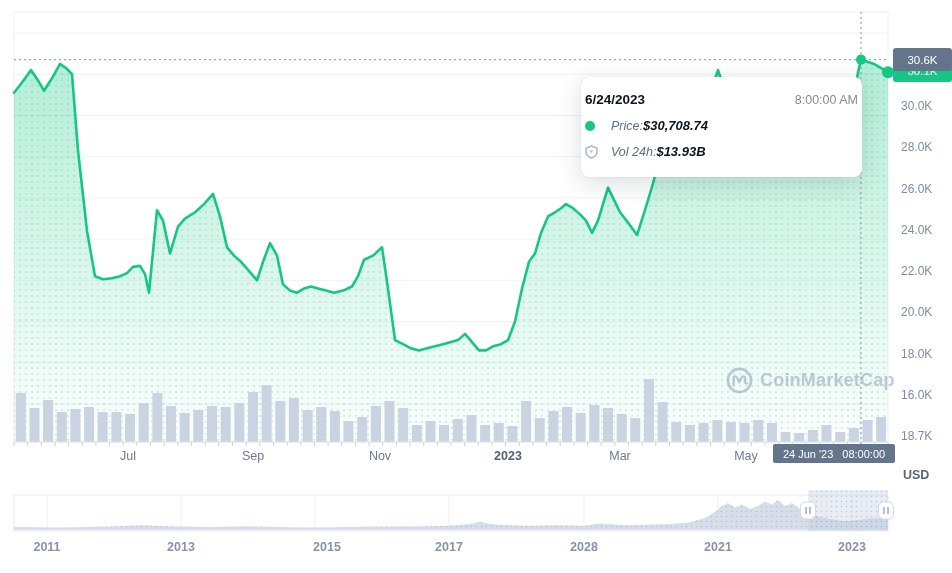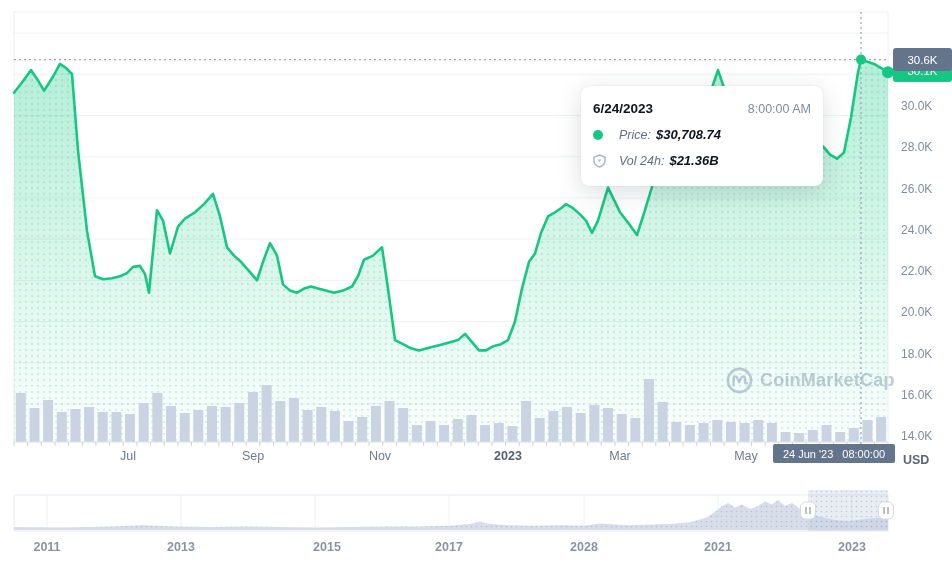--- a/index.html
+++ b/index.html
@@ -5,39 +5,39 @@
   html,body{margin:0;padding:0;background:#fff;}
   body{width:952px;height:573px;position:relative;overflow:hidden;
        font-family:"Liberation Sans","DejaVu Sans",sans-serif;}
   #stage{position:absolute;inset:0;}
   
   .watermark{position:absolute;left:726px;top:367px;display:flex;align-items:center;gap:7px;z-index:0;}
   .watermark .wm-text{font-size:18px;font-weight:700;color:#c3cad8;letter-spacing:.2px;}
   #chart-svg{position:absolute;left:0;top:0;z-index:1;}
   .lbl{position:absolute;white-space:nowrap;}
   .ytick{font-size:12px;color:#7f8ba0;z-index:2;margin-top:32px;}
-  .yunit{font-size:12.5px;font-weight:700;color:#5b6575;z-index:2;}
+  .yunit{font-size:12.5px;font-weight:700;color:#5b6575;z-index:2;margin-top:15px;}
   .xtick{font-size:12.5px;color:#6e7a8f;transform:translateX(-50%);z-index:2;}
   .xtick.bold{font-weight:700;color:#53607a;}
   .navtick{font-size:12.5px;font-weight:700;color:#8a93a6;transform:translateX(-50%);z-index:2;}
   .badge{position:absolute;display:flex;align-items:center;justify-content:center;
          color:#fff;font-size:11.5px;border-radius:3px;}
   .badge-last{left:893px;top:60px;width:59px;height:22px;background:#16c784;z-index:3;}
   .badge-hover{left:893px;top:48px;width:59px;height:23px;background:#64748b;z-index:4;}
   .badge-time{left:773px;top:444px;width:122px;height:19px;background:#64748b;z-index:3;
               gap:9px;font-size:11px;border-radius:2px;}
-  .tooltip{position:absolute;left:581px;top:86px;width:242px;height:100px;background:#fff;
+  .tooltip{position:absolute;left:581px;top:77px;width:281px;height:100px;background:#fff;
            border-radius:8px;box-shadow:0 6px 24px rgba(30,41,59,.16),0 0 1px rgba(30,41,59,.2);
-           z-index:5;padding:15px 12px;box-sizing:border-box;}
+           z-index:5;padding:15px 4px;box-sizing:border-box;}
   .tt-row1{display:flex;justify-content:space-between;align-items:baseline;}
   .tt-date{font-size:13.5px;font-weight:700;color:#0d1421;}
   .tt-time{font-size:12.5px;color:#808a9d;}
   .tt-row{display:flex;align-items:center;margin-top:11px;font-size:12.5px;color:#616e85;font-style:italic;}
   .tt-row .icon-cell{width:26px;display:flex;align-items:center;}
-  .tt-val{font-weight:700;color:#0d1421;margin-left:5px;font-size:13px;}
+  .tt-val{font-weight:700;color:#0d1421;font-size:13px;}
   .dot-green{width:10px;height:10px;border-radius:50%;background:#16c784;display:inline-block;}
 </style>
 </head>
 <body>
 
 <div id="stage">
 
   <div class="watermark">
     <svg width="27" height="27" viewBox="0 0 27 27">
       <circle cx="13.5" cy="13.5" r="11.6" fill="none" stroke="#c3cad8" stroke-width="2.6"></circle>
@@ -248,21 +248,21 @@
   <div id="ylabels">
       <div class="lbl ytick" style="left: 901px; top: 26px;">32.0K</div>
       <div class="lbl ytick" style="left: 901px; top: 67.22px;">30.0K</div>
       <div class="lbl ytick" style="left: 901px; top: 108.44px;">28.0K</div>
       <div class="lbl ytick" style="left: 901px; top: 149.66px;">26.0K</div>
       <div class="lbl ytick" style="left: 901px; top: 190.88px;">24.0K</div>
       <div class="lbl ytick" style="left: 901px; top: 232.1px;">22.0K</div>
       <div class="lbl ytick" style="left: 901px; top: 273.32px;">20.0K</div>
       <div class="lbl ytick" style="left: 901px; top: 314.54px;">18.0K</div>
       <div class="lbl ytick" style="left: 901px; top: 355.76px;">16.0K</div>
-      <div class="lbl ytick" style="left: 901px; top: 396.98px;">14.0K</div>
+      <div class="lbl ytick" style="left: 901px; top: 396.98px;">18.7K</div>
     </div>
   <div id="xlabels">
       <div class="lbl xtick" style="left: 128px; top: 449px;">Jul</div>
       <div class="lbl xtick" style="left: 253px; top: 449px;">Sep</div>
       <div class="lbl xtick" style="left: 380px; top: 449px;">Nov</div>
       <div class="lbl xtick bold" style="left: 508px; top: 449px;">2023</div>
       <div class="lbl xtick" style="left: 620px; top: 449px;">Mar</div>
       <div class="lbl xtick" style="left: 746px; top: 449px;">May</div>
     </div>
   <div id="navlabels">
@@ -297,16 +297,16 @@
       <span class="tt-val">$30,708.74</span>
     </div>
     <div class="tt-row">
       <span class="icon-cell">
         <svg width="13" height="14" viewBox="0 0 13 14">
           <path d="M6.5 1 L12 3.2 L12 7 Q12 10.8 6.5 13 Q1 10.8 1 7 L1 3.2 Z" fill="none" stroke="#aeb7c9" stroke-width="1.5" stroke-linejoin="round"></path>
           <path d="M4.6 5.6 L8.4 5.6 L6.5 8 Z" fill="#aeb7c9"></path>
         </svg>
       </span>
       <span>Vol 24h:</span>
-      <span class="tt-val">$21.36B</span>
+      <span class="tt-val">$13.93B</span>
     </div>
   </div>
 </div>
 
 </body></html>

